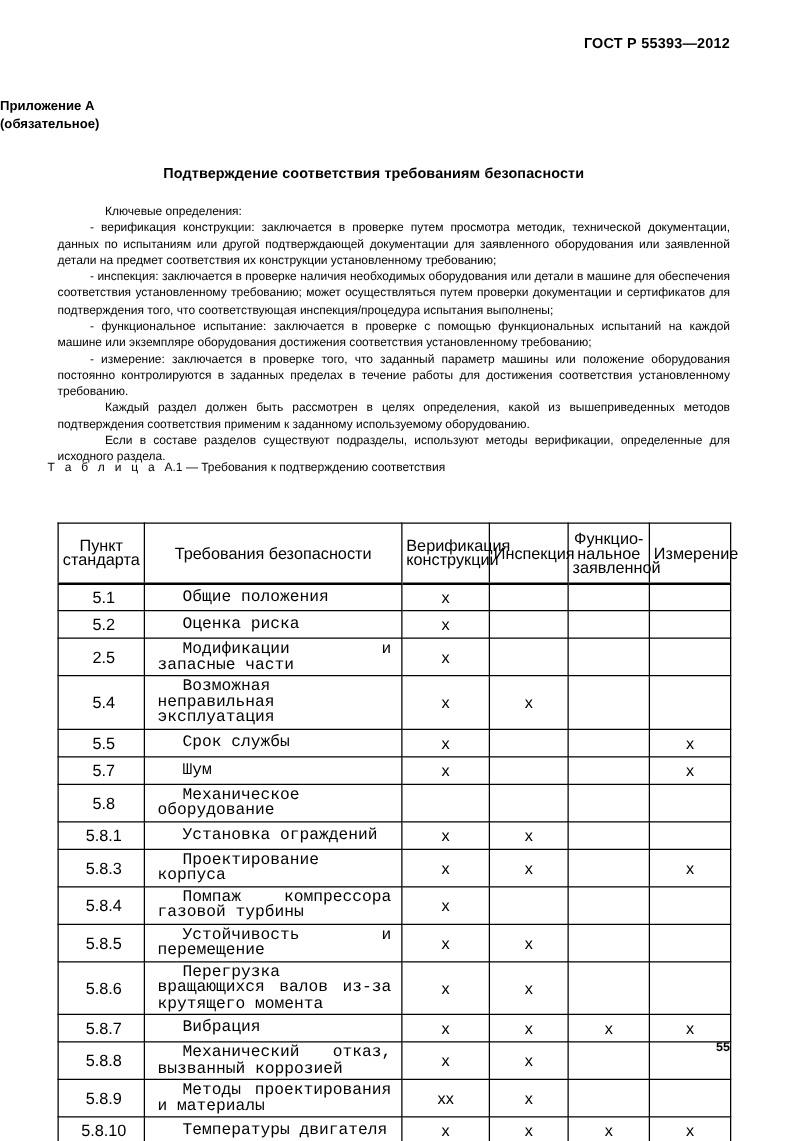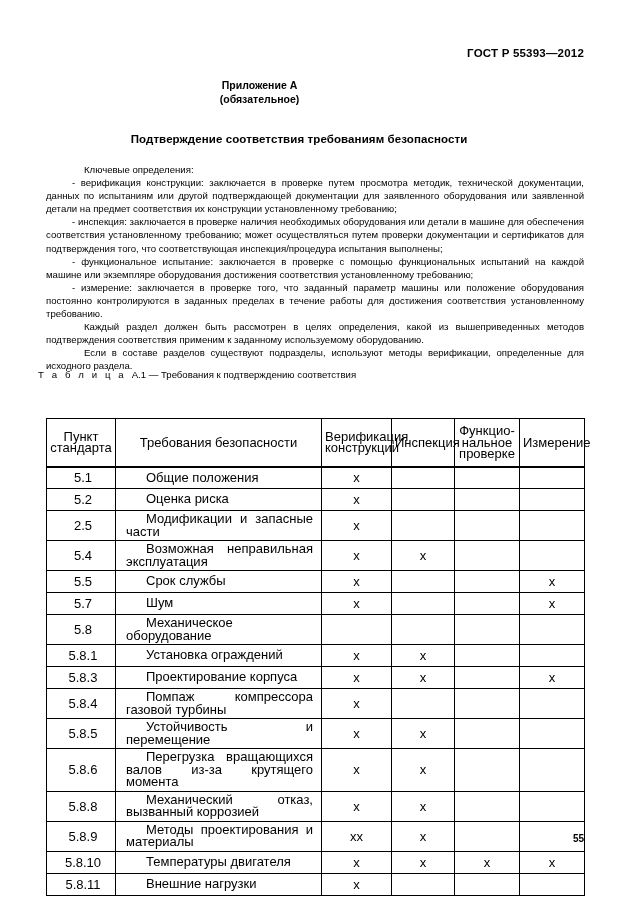--- a/index.html
+++ b/index.html
@@ -19,35 +19,34 @@
     height: 913px;
     margin: 0 auto;
     background: #ffffff;
     overflow: hidden;
     box-sizing: border-box;
   }
 
   
   .running-head {
     position: absolute;
-    top: 47px;
+    top: 29px;
     right: 46px;
     font-size: 11.5px;
     font-weight: bold;
     letter-spacing: 0.2px;
     white-space: nowrap;
   }
 
   
   .annex-block {
     position: absolute;
     top: 78px;
     left: 0;
     width: 519px;
-    text-align: center;
   }
   .annex-line {
     font-size: 10.5px;
     font-weight: bold;
     line-height: 14px;
   }
 
   
   .doc-title {
     position: absolute;
@@ -133,20 +132,21 @@
     text-align: center;
     padding-left: 8px !important;
   }
   .cell-req {
     text-align: justify;
     text-align-last: left;
     padding-left: 10px !important;
     padding-right: 8px !important;
     text-indent: 20px;
     line-height: 12.5px;
+    font-family: Liberation Mono, monospace;
   }
   .cell-mark {
     text-align: center;
   }
   .tall td { height: 33px; }
   .extra-tall td { height: 36px; }
 
   
   .page-number {
     position: absolute;
@@ -203,21 +203,21 @@
         </th>
         <th>Требования безопасности</th>
         <th>
           <span>Верификация</span><br>
           <span>конструкции</span>
         </th>
         <th>Инспекция</th>
         <th>
           <span>Функцио-</span><br>
           <span>нальное</span><br>
-          <span>проверке</span>
+          <span>заявленной</span>
         </th>
         <th>Измерение</th>
       </tr>
     </thead>
     <tbody id="table-body">
         <tr>
           <td class="cell-clause">5.1</td>
           <td class="cell-req">Общие положения</td>
           <td class="cell-mark">x</td>
           <td class="cell-mark"></td>
@@ -305,20 +305,28 @@
           <td class="cell-mark"></td>
         </tr>
         <tr class="tall">
           <td class="cell-clause">5.8.6</td>
           <td class="cell-req">Перегрузка вращающихся валов из-за крутящего момента</td>
           <td class="cell-mark">x</td>
           <td class="cell-mark">x</td>
           <td class="cell-mark"></td>
           <td class="cell-mark"></td>
         </tr>
+        <tr>
+          <td class="cell-clause">5.8.7</td>
+          <td class="cell-req">Вибрация</td>
+          <td class="cell-mark">x</td>
+          <td class="cell-mark">x</td>
+          <td class="cell-mark">x</td>
+          <td class="cell-mark">x</td>
+        </tr>
         <tr class="tall">
           <td class="cell-clause">5.8.8</td>
           <td class="cell-req">Механический отказ, вызванный коррозией</td>
           <td class="cell-mark">x</td>
           <td class="cell-mark">x</td>
           <td class="cell-mark"></td>
           <td class="cell-mark"></td>
         </tr>
         <tr>
           <td class="cell-clause">5.8.9</td>

